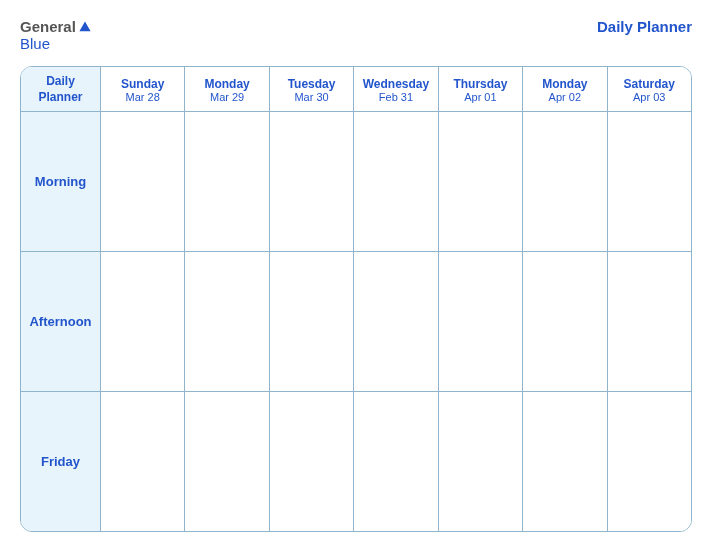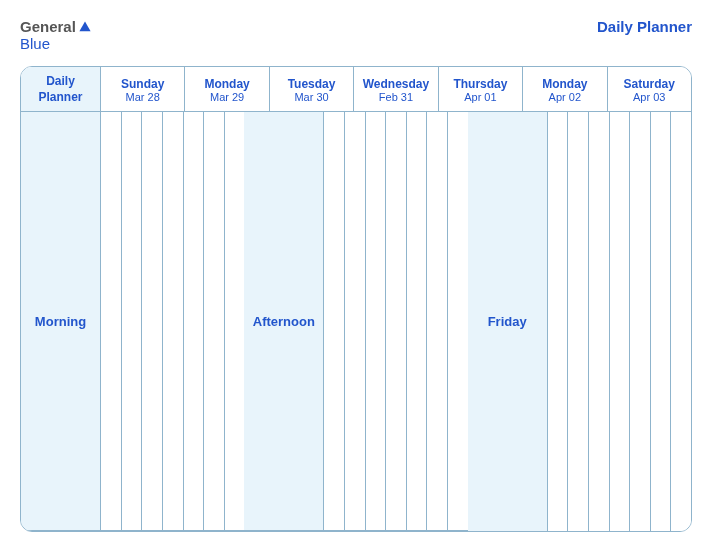--- a/index.html
+++ b/index.html
@@ -119,21 +119,21 @@
     .label-col-header {
       font-size: 12px;
       font-weight: bold;
       color: #2255cc;
       text-align: center;
       line-height: 1.3;
     }
 
     .cal-body {
       display: flex;
-      flex-direction: row;
+      flex-direction: column;
       flex: 1;
     }
 
     .cal-row {
       display: flex;
       flex: 1;
       border-bottom: 1.5px solid #8fb4cc;
     }
 
     .cal-row:last-child {

